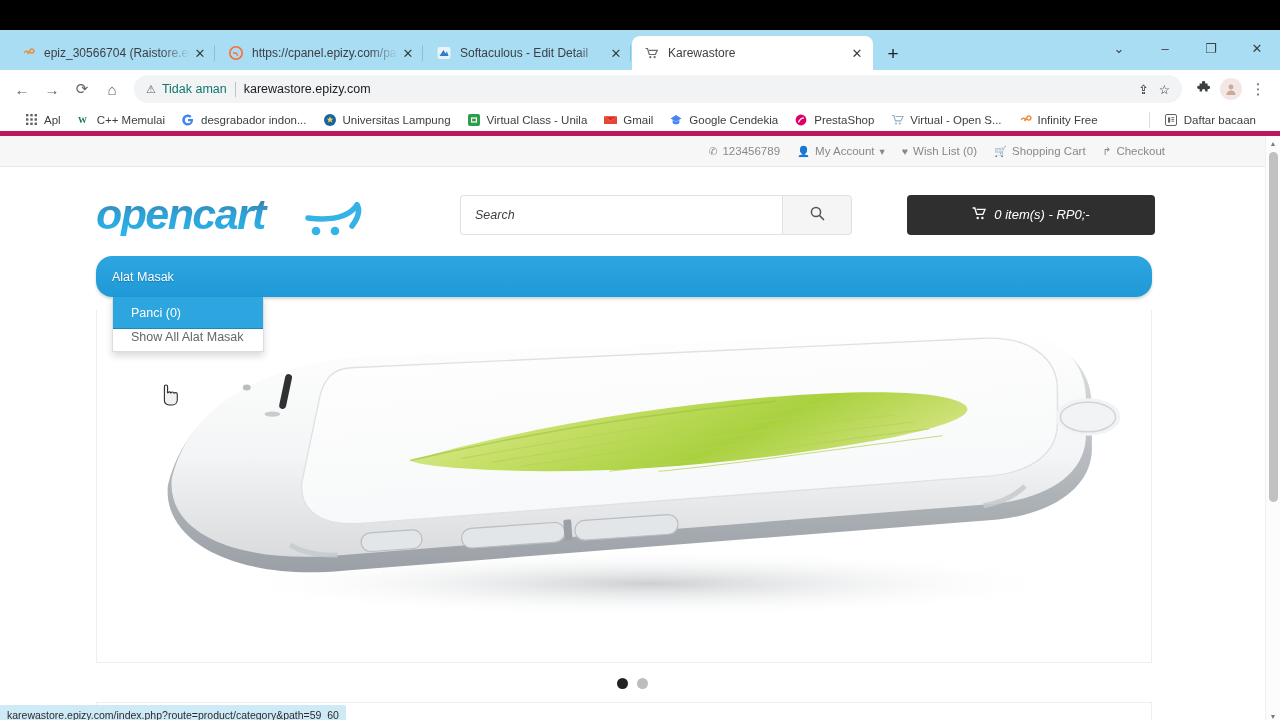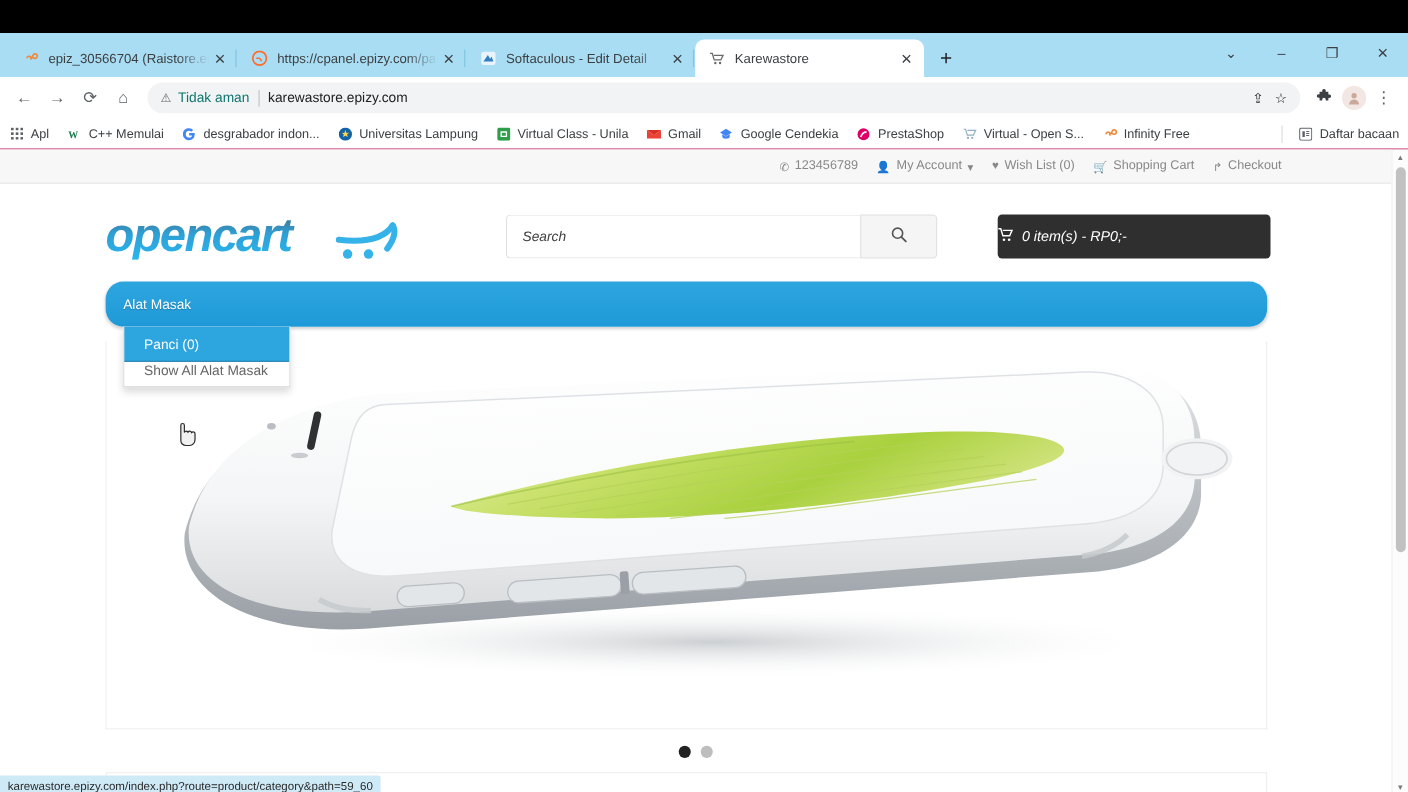--- a/index.html
+++ b/index.html
@@ -28,21 +28,21 @@
     min-width: 0; border-radius: 8px 8px 0 0;
     font-size: 12px; color: #3c4043;
   }
   .tab.inactive { width: 208px; }
   .tab.inactive + .tab.inactive::before,
   .tab.inactive + .tab.active::before {
     content:""; position:absolute; left:-2px; top:9px;
     height:16px; width:1px; background:#7fc4e0;
   }
   .tab.active {
-    background: #fff; width: 208px;
+    background: #fff; width: 241px;
     box-shadow: 0 0 0 0 rgba(0,0,0,0);
     justify-content: space-between;
   }
   .tab .favicon {
     width: 16px; height: 16px; flex: 0 0 16px;
     margin-right: 8px; display:flex; align-items:center; justify-content:center;
     font-size: 11px; line-height: 1;
   }
   .tab .tab-title {
     flex: 1 1 auto; white-space: nowrap; overflow: hidden;
@@ -98,22 +98,22 @@
   }
   .avatar {
     width: 22px; height: 22px; border-radius: 50%;
     background: #f3e7e4; display:flex; align-items:center; justify-content:center;
     font-size:11px; color:#8d6e63; flex:0 0 auto;
   }
 
   
   .bookmarks {
     height: 28px; background:#fff; display: flex; align-items: center;
-    padding: 0 0; gap: 0px; font-size: 11.5px; color: #3c4043;
-    border-bottom: 1px solid #be185d;
+    padding: 0 16px; gap: 0px; font-size: 11.5px; color: #3c4043;
+    border-bottom: 5px solid #be185d;
   }
   .bm {
     display:flex; align-items:center; gap:6px; padding: 3px 8px;
     white-space: nowrap; border-radius: 4px;
   }
   .bm .bm-ico {
     width: 14px; height: 14px; flex: 0 0 14px;
     display:flex; align-items:center; justify-content:center;
     font-size: 10px; line-height:1;
   }
@@ -166,21 +166,21 @@
   }
   .search-btn {
     width: 70px; height: 40px; background: #f5f5f5;
     border: 1px solid #e0e0e0; border-radius: 0 4px 4px 0;
     display:flex; align-items:center; justify-content:center;
     font-size: 14px; color: #555;
   }
   .cart-btn {
     margin-left: auto; width: 248px; height: 40px; background: #2f2f2f;
     border-radius: 4px; color: #fff; font-size: 13px;
-    display: flex; align-items: center; gap: 7px;
+    display: flex; align-items: center; justify-content: center; gap: 7px;
   }
 
   .navbar {
     margin: 0 113px 0 96px; height: 41px;
     background: linear-gradient(180deg,#2da5df 0%, #1f9ad8 100%);
     border-radius: 16px; display: flex; align-items: center;
     position: relative; box-shadow: 0 2px 3px rgba(0,0,0,.18);
   }
   .nav-item {
     color: #fff; font-size: 12.5px; padding: 0 16px;

